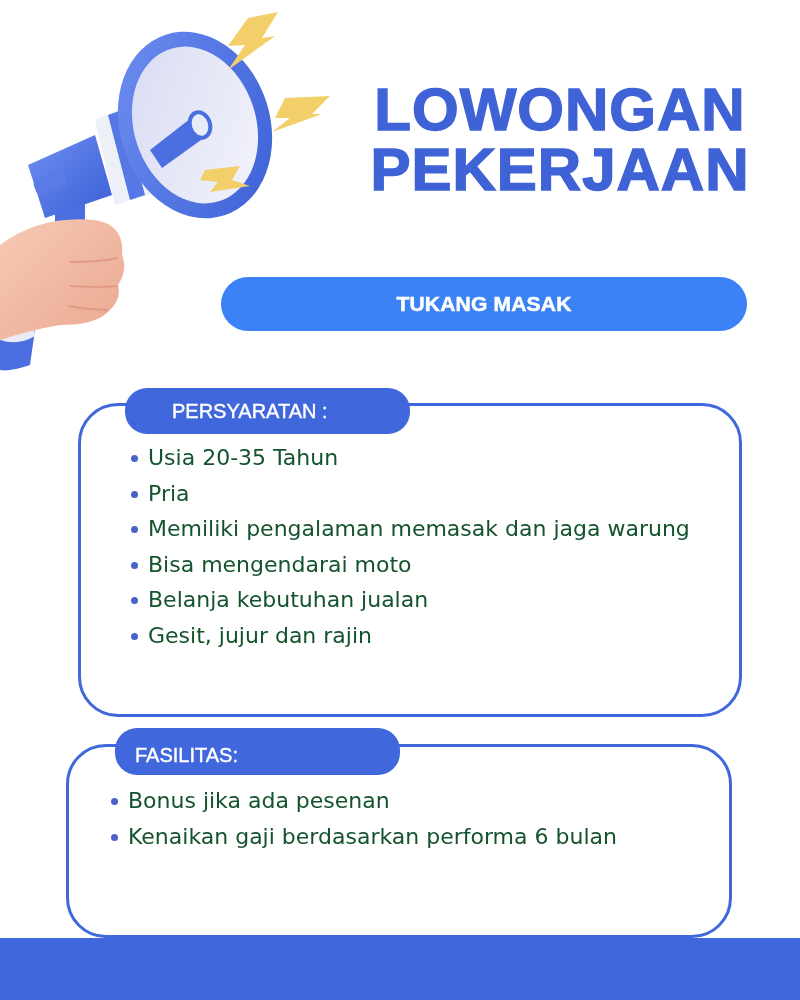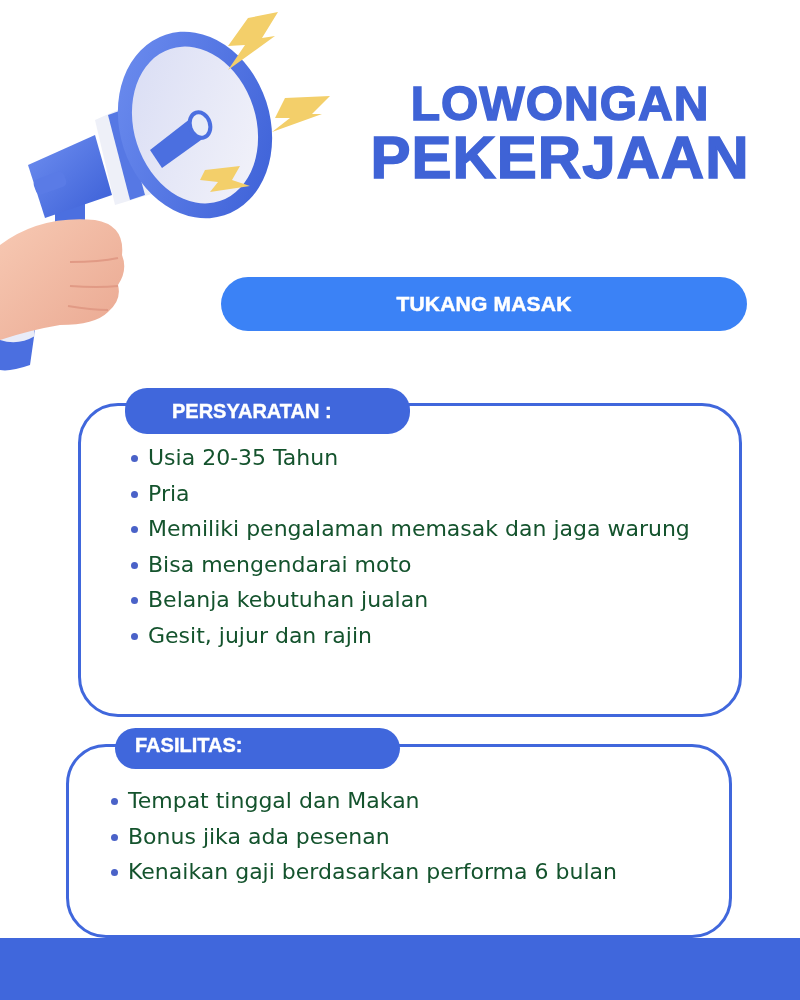--- a/index.html
+++ b/index.html
@@ -3,45 +3,45 @@
 <meta charset="utf-8">
 <style>
   * { box-sizing: border-box; margin: 0; padding: 0; }
   html, body { width: 800px; height: 1000px; background: #ffffff; overflow: hidden; }
   body { position: relative; font-family: "Liberation Sans", "DejaVu Sans", sans-serif; color: #3f63d6; }
 
   .illustration { position: absolute; left: 0; top: 0; width: 350px; height: 380px; }
 
   .title-block { position: absolute; left: 340px; top: 80px; width: 440px; text-align: center; }
   .title-line { font-family: "Liberation Sans", sans-serif; font-weight: 900; color: #3f63d6; line-height: 1; letter-spacing: 1px; }
-  .title-1 { font-size: 48px; -webkit-text-stroke: 1.5px #3f63d6; }
+  .title-1 { font-size: 60px; -webkit-text-stroke: 1.5px #3f63d6; }
   .title-2 { font-size: 60px; -webkit-text-stroke: 1.5px #3f63d6; }
   .title-3 { font-size: 36px; margin-top: 10px; -webkit-text-stroke: 1px #3f63d6; }
 
   .position-pill {
     position: absolute; left: 221px; top: 277px; width: 526px; height: 54px;
     background: #3b82f6; border-radius: 27px;
     display: flex; align-items: center; justify-content: center;
     color: #ffffff; font-weight: 700; font-size: 21px; letter-spacing: 0.2px;
     -webkit-text-stroke: 0.5px #ffffff;
   }
 
   .card {
     position: absolute; border: 3.5px solid #4067dc; border-radius: 40px; background: #ffffff;
   }
   .card-req { left: 78px; top: 403px; width: 664px; height: 314px; }
   .card-fac { left: 66px; top: 744px; width: 666px; height: 194px; }
 
   .card-tab {
     position: absolute; background: #4067dc; border-radius: 22px;
-    color: #ffffff; font-weight: 700; font-size: 20px;
+    color: #ffffff; font-weight: 400; font-size: 20px;
     -webkit-text-stroke: 0.4px #ffffff;
   }
   .tab-req { left: 125px; top: 388px; width: 285px; height: 46px; display: flex; align-items: center; padding-left: 47px; }
-  .tab-fac { left: 115px; top: 728px; width: 285px; height: 41px; padding-left: 20px; padding-top: 6px; }
+  .tab-fac { left: 115px; top: 728px; width: 285px; height: 47px; padding-left: 20px; padding-top: 16px; }
 
   .list { position: absolute; list-style: none; }
   .list-req { left: 128px; top: 440px; width: 600px; }
   .list-fac { left: 108px; top: 783px; width: 620px; }
   .list li {
     position: relative; padding-left: 20px;
     font-family: "DejaVu Sans", sans-serif; font-size: 22px; line-height: 35.5px;
     color: #14532d;
   }
   .list li::before {
@@ -119,18 +119,17 @@
   <li>Bisa mengendarai moto</li>
   <li>Belanja kebutuhan jualan</li>
   <li>Gesit, jujur dan rajin</li>
 </ul>
 
 <div class="card card-fac"></div>
 <div class="card-tab tab-fac">
   <span>FASILITAS:</span>
 </div>
 <ul class="list list-fac">
-  <li>Tempat tinggal dan Makan</li>
   <li>Bonus jika ada pesenan</li>
   <li>Kenaikan gaji berdasarkan performa 6 bulan</li>
 </ul>
 
 <div class="footer-bar"></div>
 
 </body></html>

